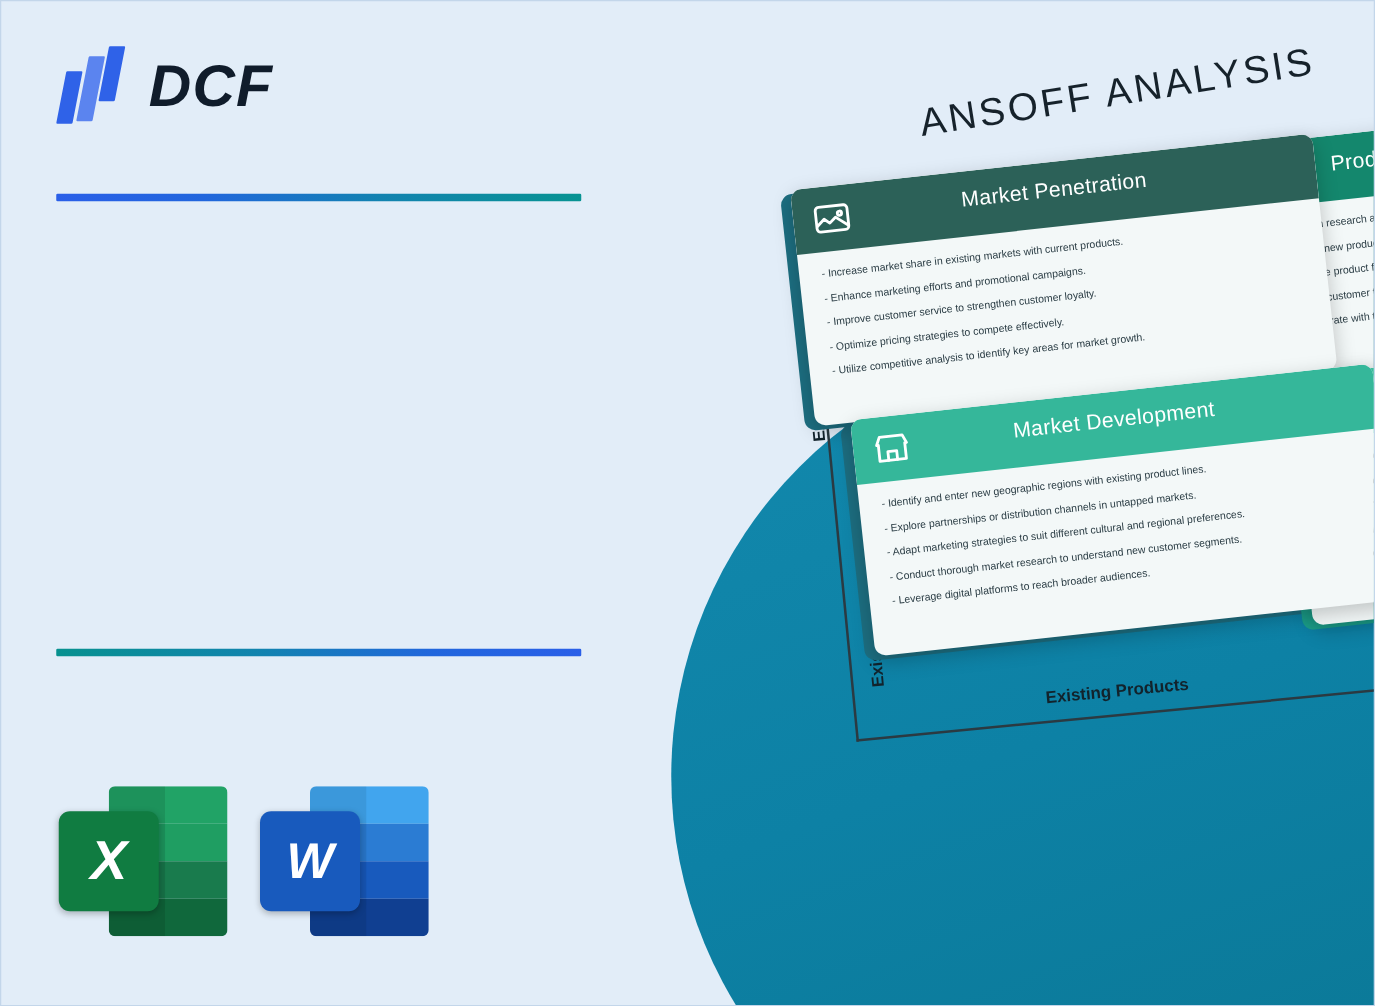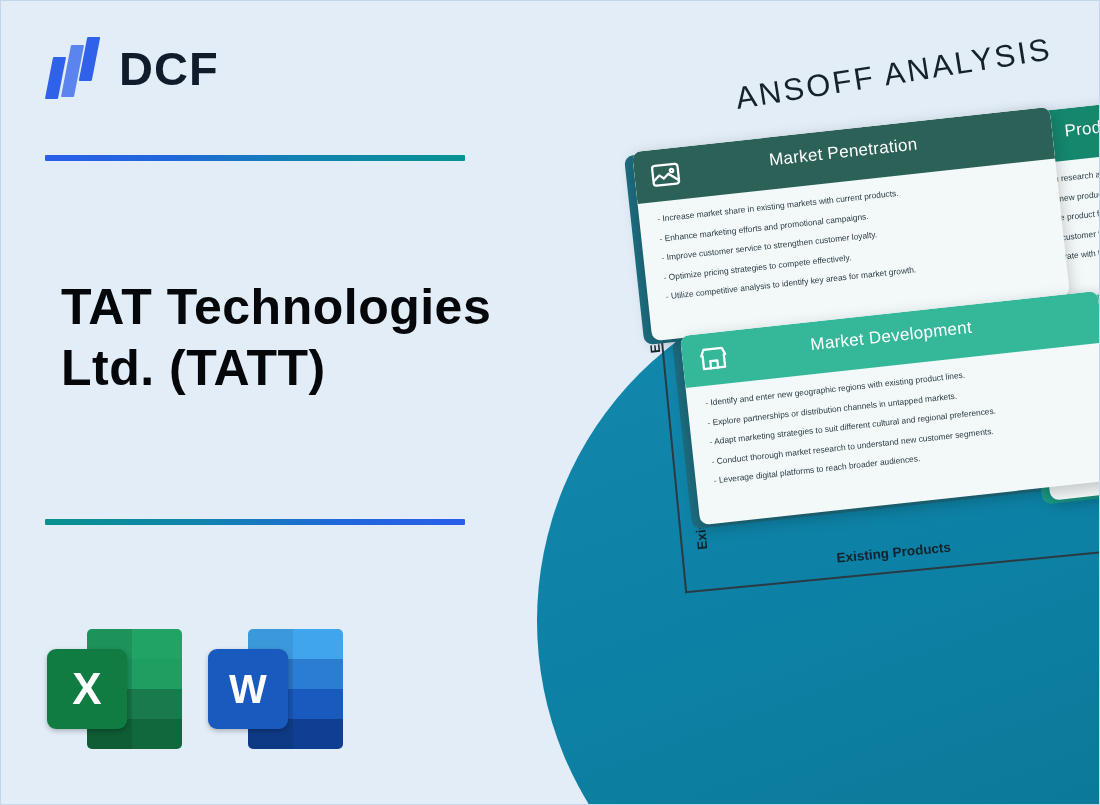--- a/index.html
+++ b/index.html
@@ -17,20 +17,21 @@
     box-sizing: border-box;
     font-family: "Liberation Sans", sans-serif;
   }
 
   
   #left-panel {
     position: absolute;
     left: 0; top: 0;
     width: 560px; height: 617px;
     z-index: 30;
+    font-style: italic;
   }
 
   
   #logo {
     position: absolute;
     left: 44px; top: 34px;
     width: 320px; height: 70px;
   }
   #logo-mark {
     position: absolute;
@@ -307,21 +308,20 @@
       <div id="logo-mark">
         <span class="logo-bar b1"></span>
         <span class="logo-bar b2"></span>
         <span class="logo-bar b3"></span>
       </div>
       <div id="logo-text">DCF</div>
     </div>
 
     <div class="rule" id="rule-top"></div>
 
-    <div id="page-title">TAT Technologies Ltd. (TATT)</div>
 
     <div class="rule" id="rule-bottom"></div>
 
     <div id="office-icons">
 
       <div class="office-icon xl">
         <div class="oi-body">
           <span class="oi-row r1"></span>
           <span class="oi-row r2"></span>
           <span class="oi-row r3"></span>

